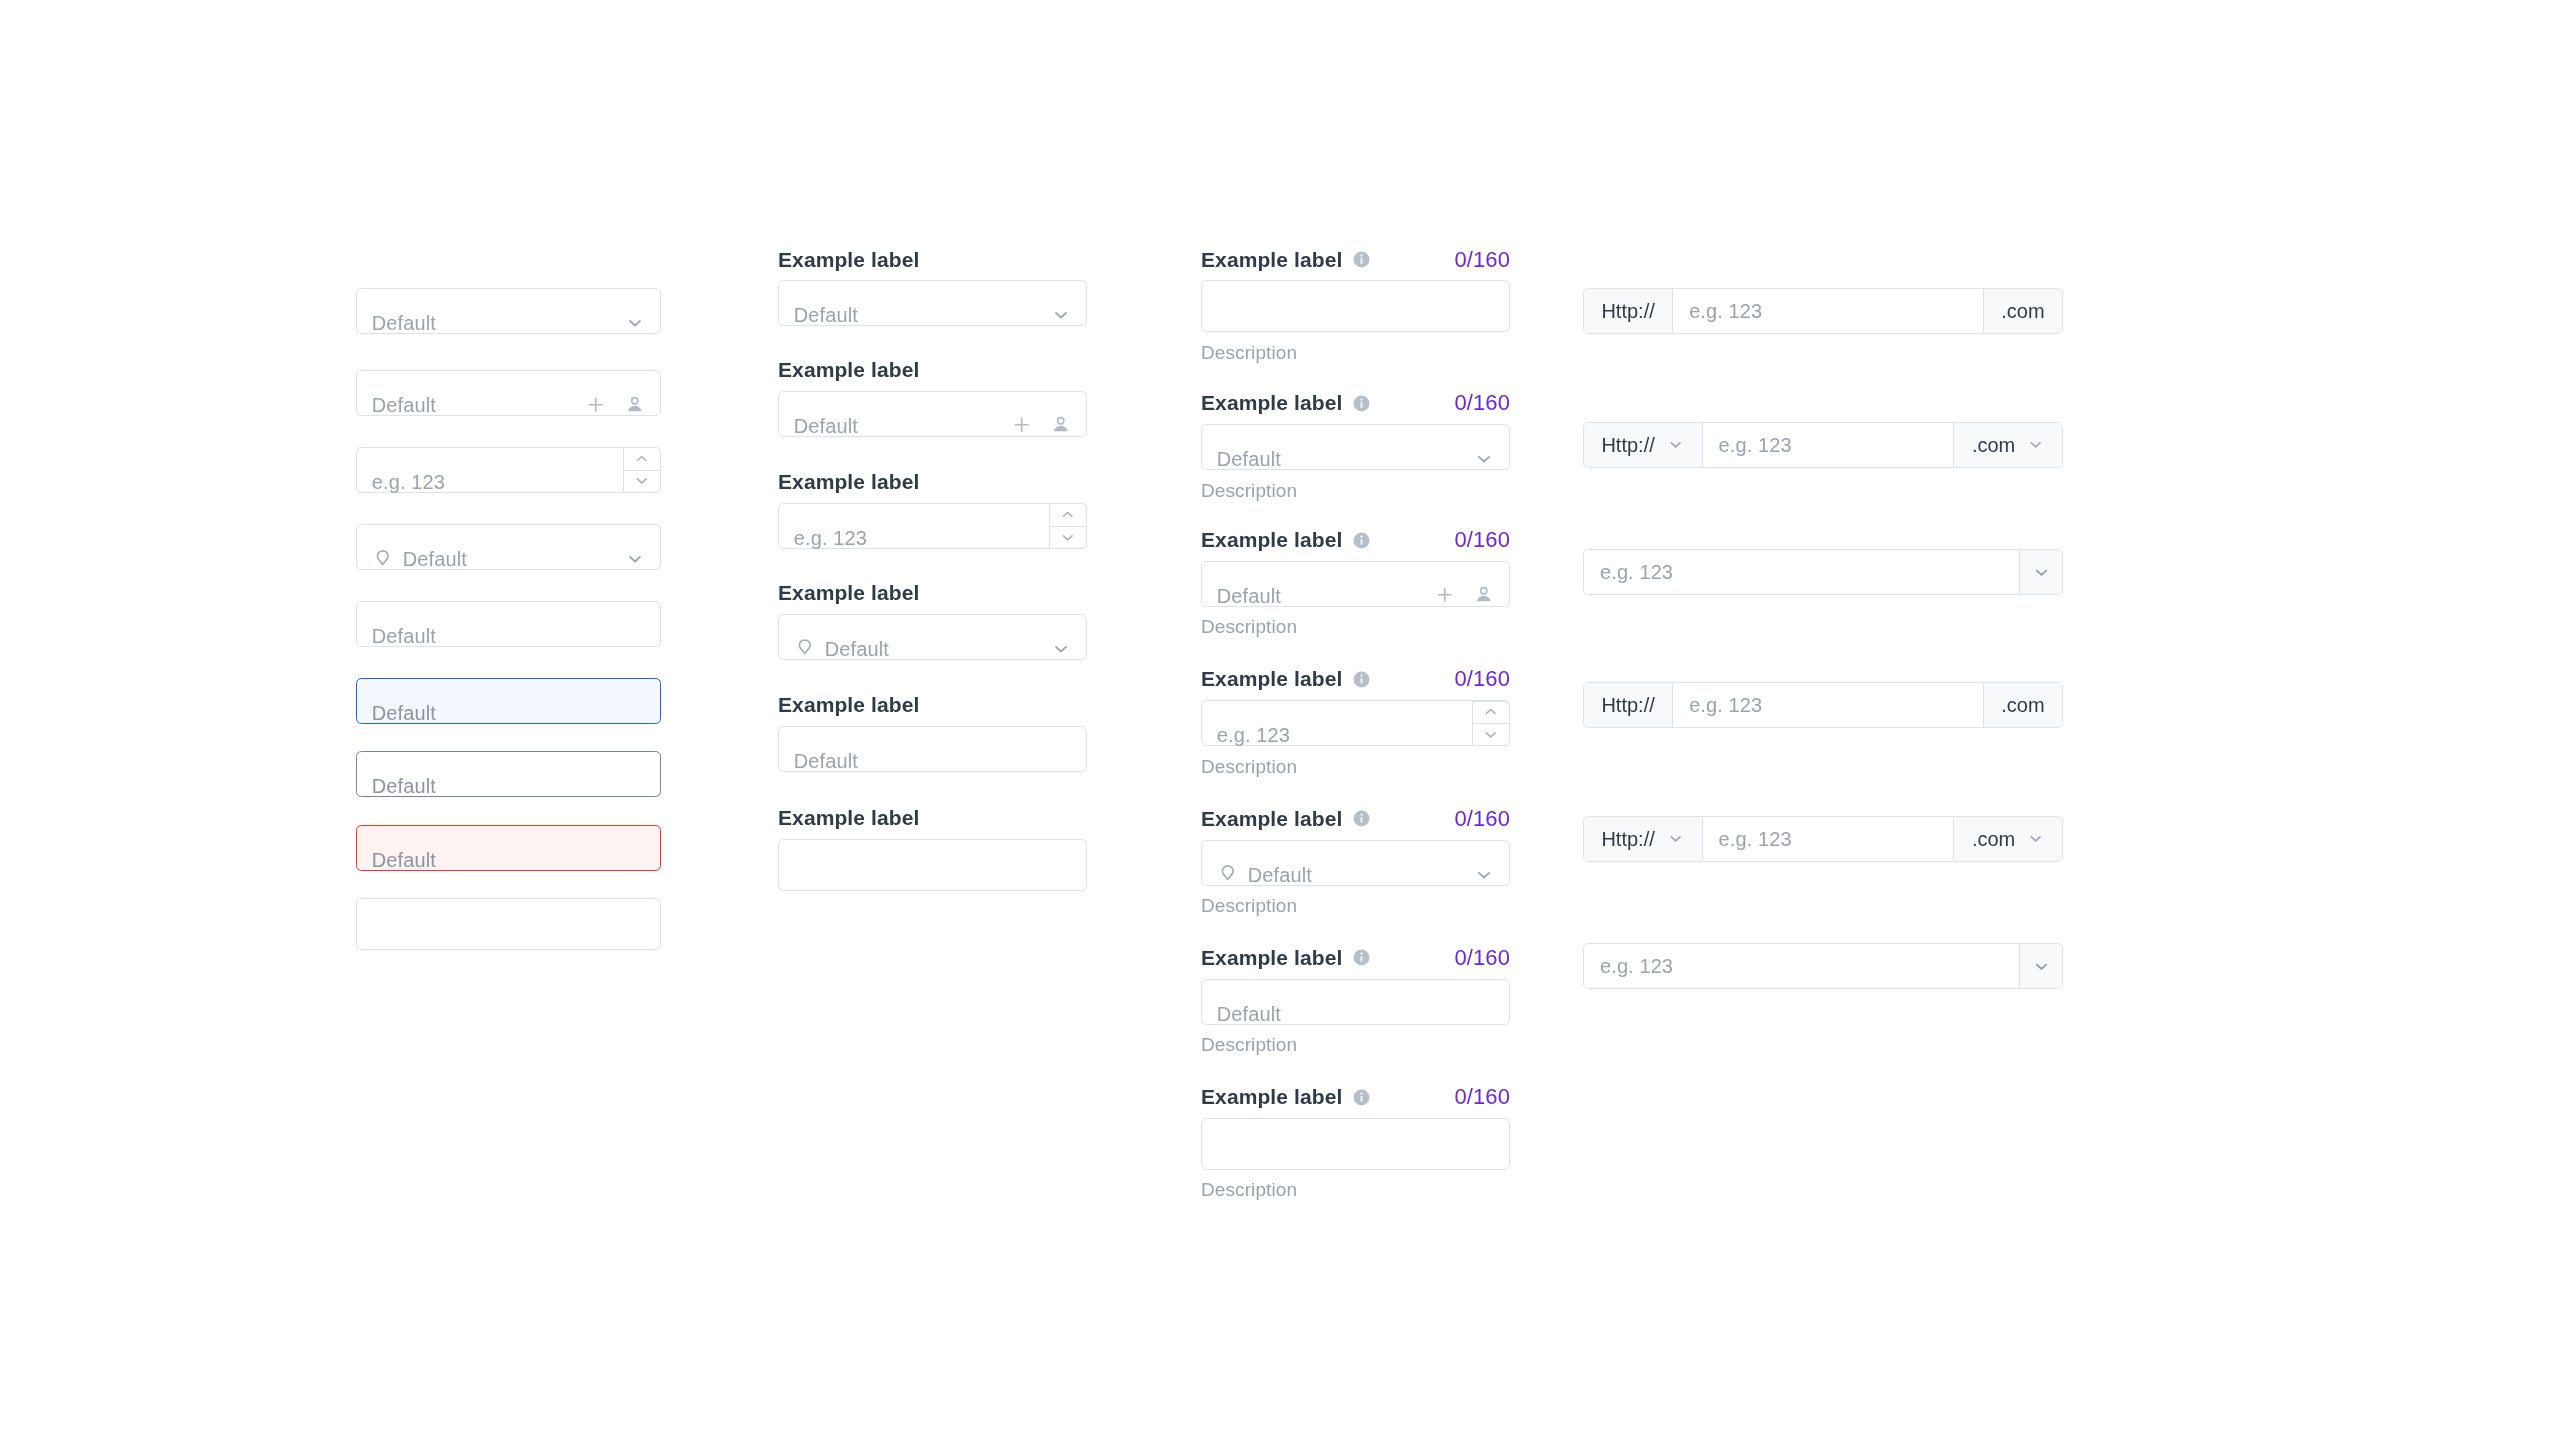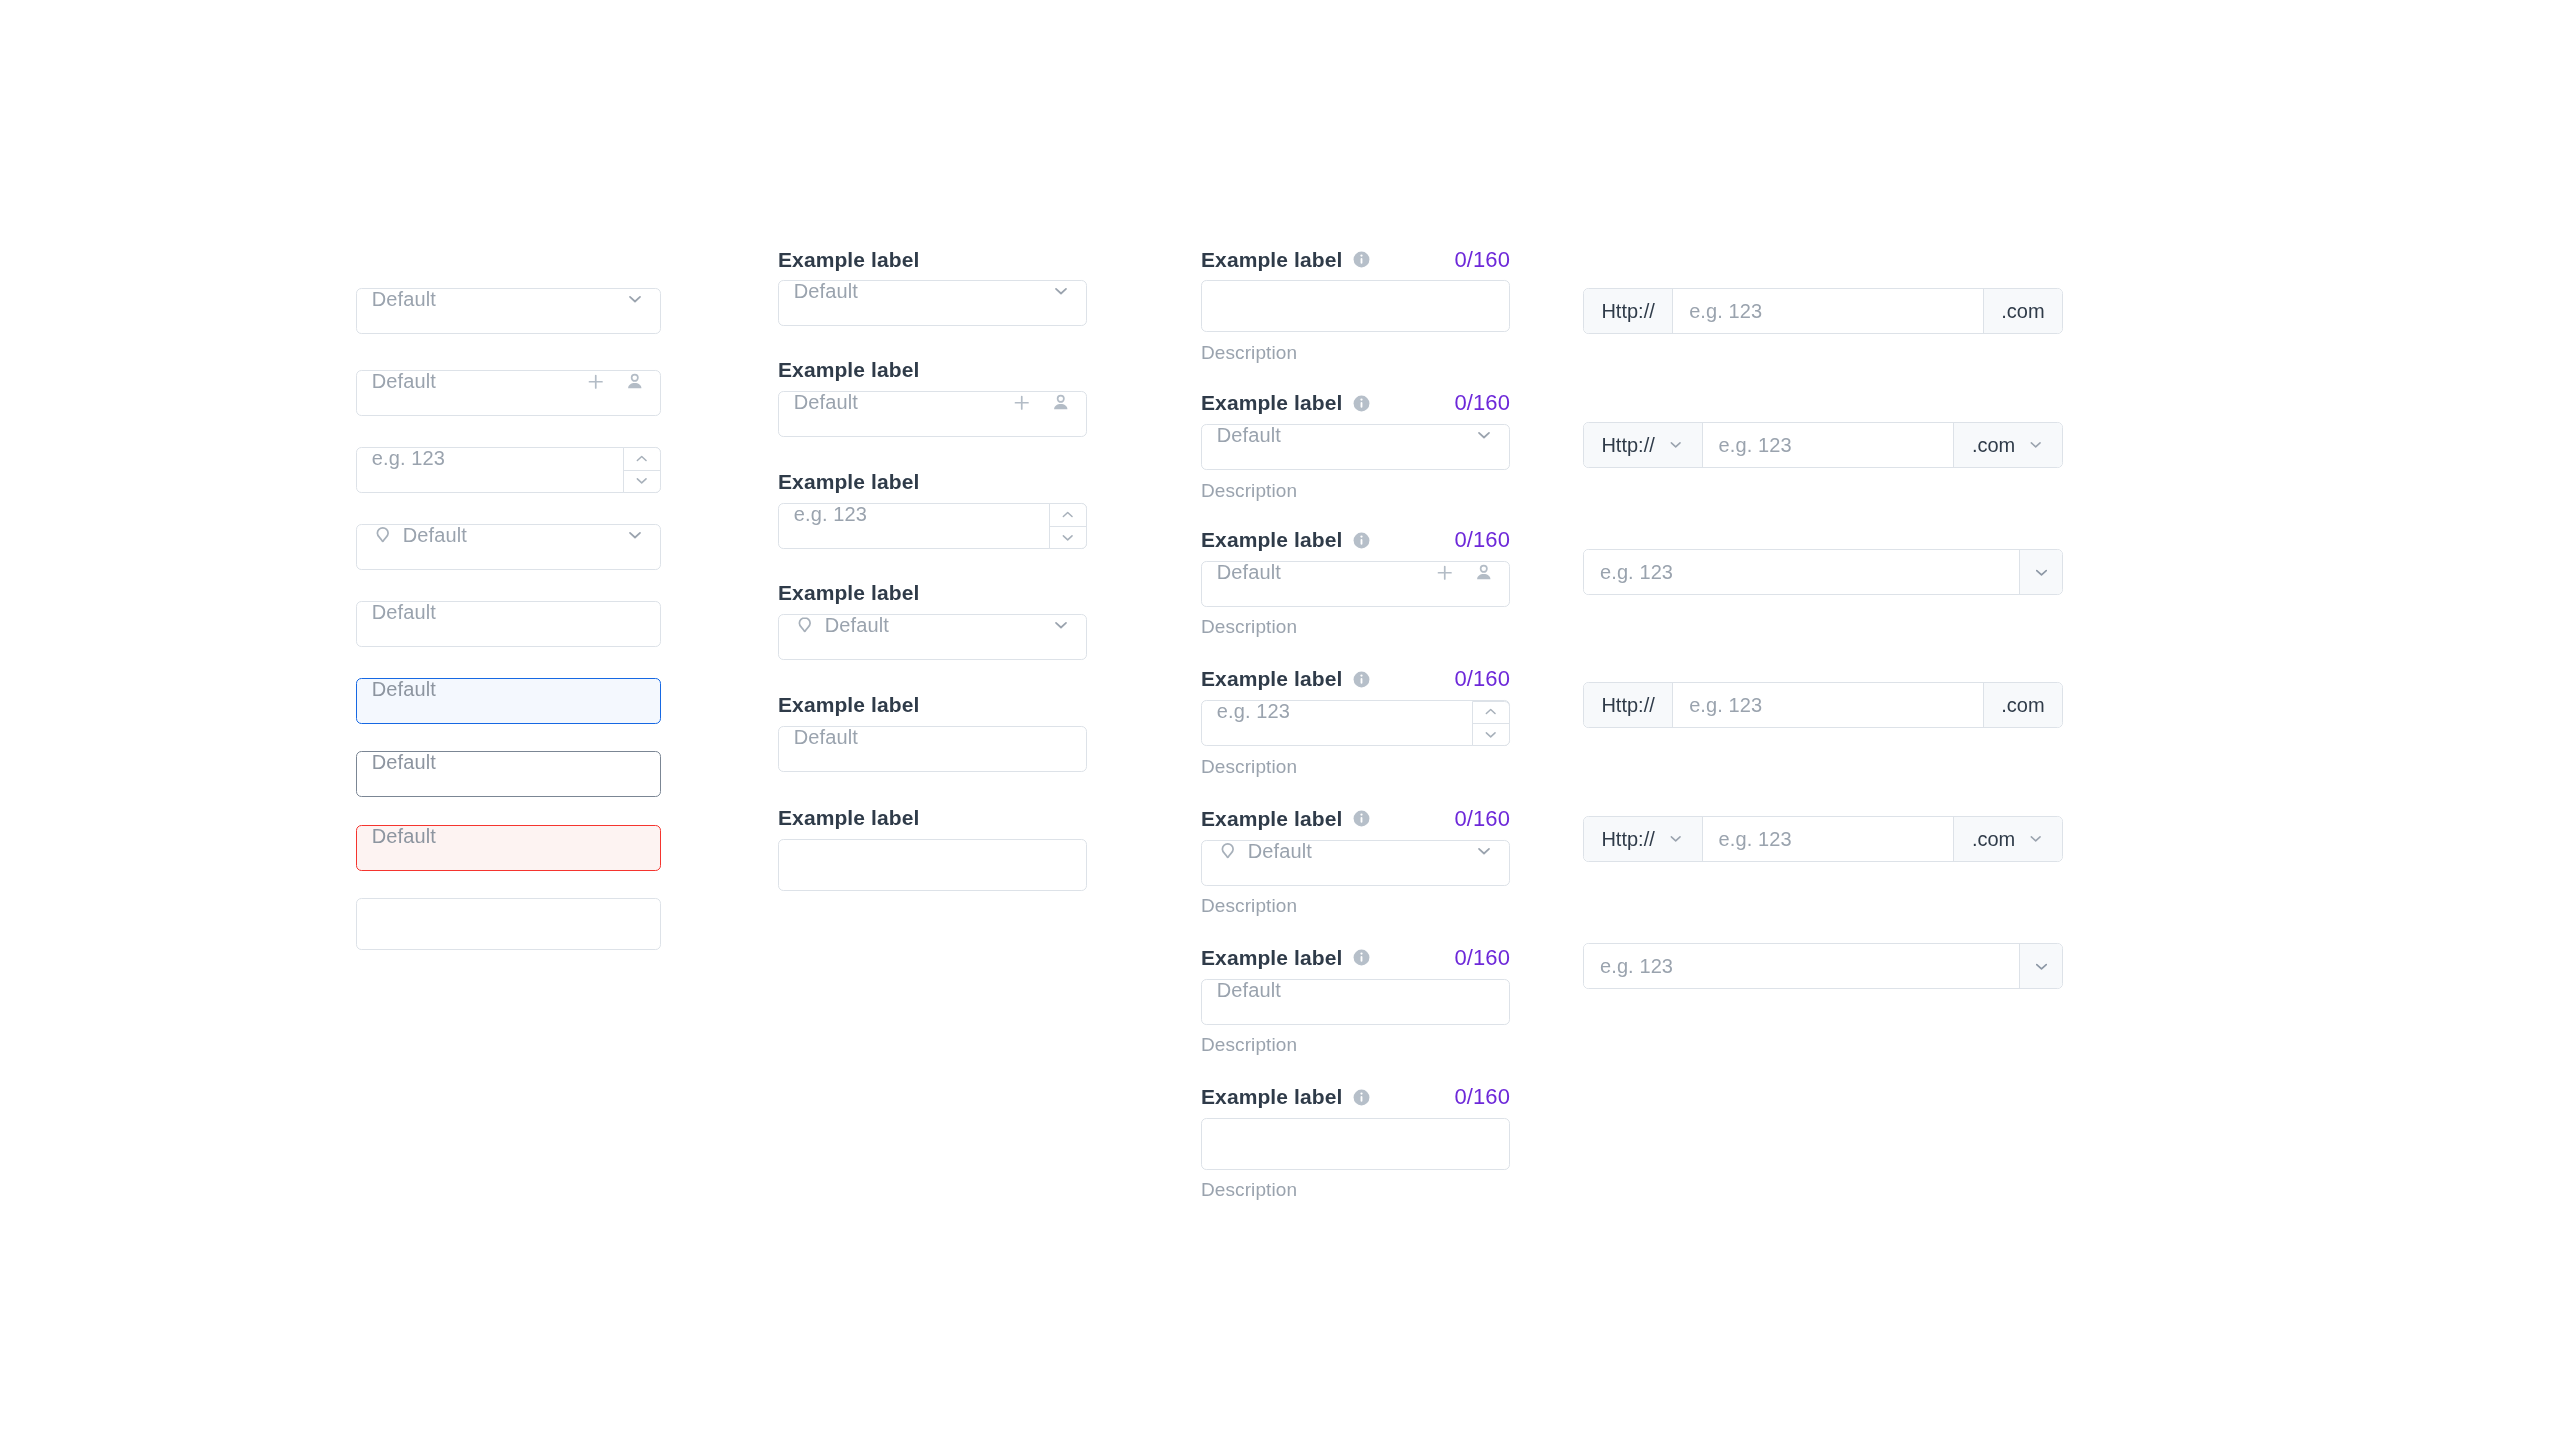--- a/index.html
+++ b/index.html
@@ -27,21 +27,21 @@
   .field-row { position: relative; }
 
   .ctrl {
     box-sizing: border-box;
     width: 100%;
     height: 46px;
     border: 0.7px solid #dde2e8;
     border-radius: 5.4px;
     background: #ffffff;
     display: flex;
-    align-items: flex-start;
+    align-items: flex-end;
     padding: 0 14.8px;
     position: relative;
   }
   .ctrl.tall { height: 52px; }
 
   .ctrl.state-hover  { border-color: #7b8694; }
   .ctrl.state-focus  { border: 1.3px solid #1668e3; background: #f4f8fe; }
   .ctrl.state-error  { border: 1.3px solid #f5342e; background: #fdf3f2; }
 
   .ph {

